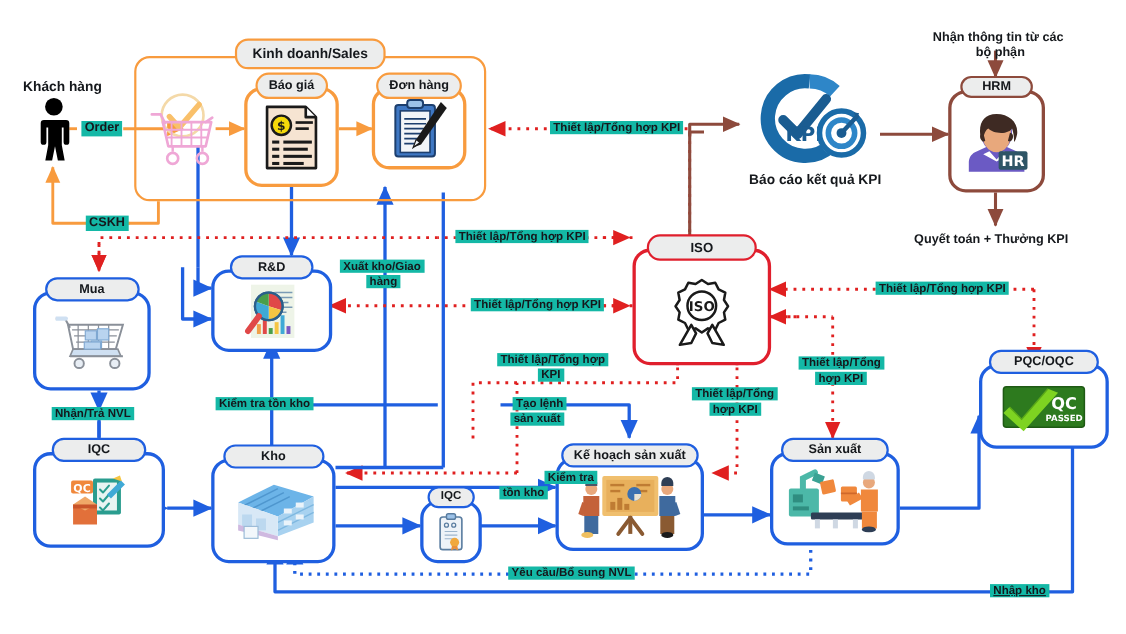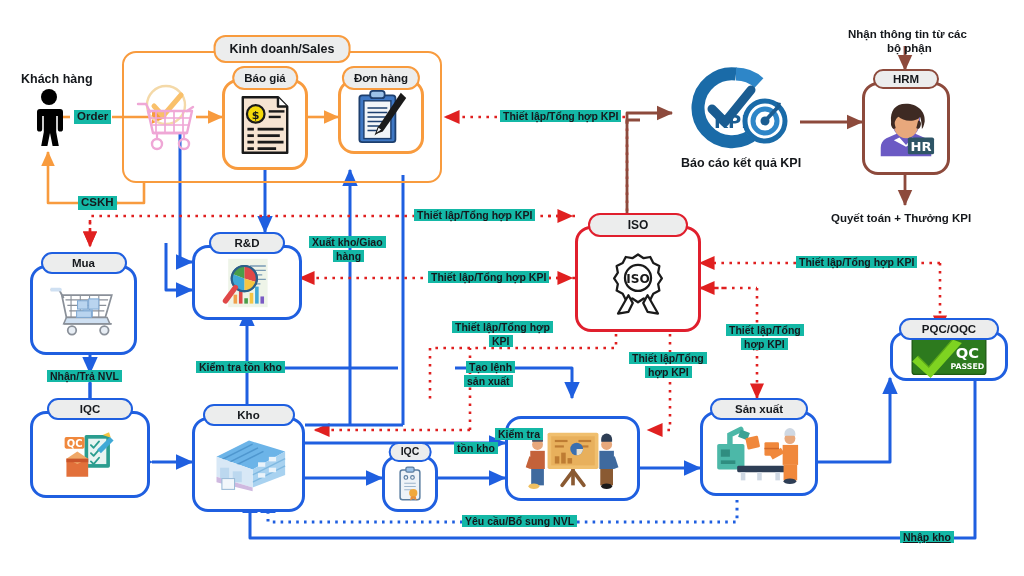--- a/index.html
+++ b/index.html
@@ -456,20 +456,21 @@
       </svg>
     </div>
   </div>
   <div class="lbl wrap" style="left:449px;top:428px;font-size:10.5px;margin-left:46px;">Kiểm tra</div>
   <div class="lbl wrap" style="left:454px;top:442px;font-size:10.5px;">tồn kho</div>
   <div class="lbl wrap" style="left:466px;top:361px;font-size:10.5px;">Tạo lệnh</div>
   <div class="lbl wrap" style="left:464px;top:375px;font-size:10.5px;">sản xuất</div>
 
   <div class="node blue" style="left:505px;top:403px;width:135px;height:98px;">
     <div class="body"></div>
+    <div class="pill" style="height:22px;font-size:11.5px;min-width:118px;">Kế hoạch sản xuất</div>
     <div class="art">
       <svg viewBox="0 0 104 66" width="96" height="60">
         <rect x="24" y="4" width="56" height="40" rx="2" fill="#f0bf6e"></rect>
         <rect x="28" y="8" width="48" height="32" fill="#e8b05c"></rect>
         <g fill="#b4702a" opacity="0.8">
           <rect x="32" y="12" width="14" height="2.4"></rect>
             <rect x="32" y="18" width="10" height="2.4"></rect>
           <rect x="58" y="12" width="14" height="2.4"></rect>
             <rect x="58" y="18" width="11" height="2.4"></rect>
           <rect x="32" y="30" width="5" height="8"></rect>
@@ -524,21 +525,21 @@
           <path d="M78 13 h12 v-2.5 a6 6 0 0 0 -12 0 z" fill="#cfd8e3"></path>
           <path d="M76 23 h17 v22 h-17 z" fill="#f0883c"></path>
           <path d="M77 45 h15 v17 h-15 z" fill="#f0883c"></path>
           <path d="M74 26 l-12 8 l3 5 l13 -7 z" fill="#f0883c"></path>
           <ellipse cx="84" cy="63" rx="7" ry="3" fill="#2e3e55"></ellipse>
         </g>
       </svg>
     </div>
   </div>
 
-  <div class="node blue" style="left:890px;top:318px;width:118px;height:63px;padding-left:26px;">
+  <div class="node blue" style="left:890px;top:318px;width:118px;height:90px;padding-left:26px;">
     <div class="body"></div>
     <div class="pill" style="height:22px;font-size:11.5px;min-width:100px;">PQC/OQC</div>
     <div class="art">
       <svg viewBox="0 0 92 50" width="86" height="46">
         <rect x="6" y="5" width="80" height="40" rx="3" fill="#2d7a1e"></rect>
         <rect x="6" y="5" width="80" height="40" rx="3" fill="none" stroke="#1f5a14" stroke-width="1.5"></rect>
         <path d="M12 25 l12 12 l26 -30 l10 4 l-34 38 l-20 -18 z" fill="#7ed321"></path>
         <path d="M12 25 l12 12 l26 -30" fill="none" stroke="#5aa818" stroke-width="1.4"></path>
         <text x="66" y="27" font-family="DejaVu Sans, sans-serif" font-size="16" font-weight="700" fill="#fff" text-anchor="middle">QC</text>
         <text x="66" y="39" font-family="DejaVu Sans, sans-serif" font-size="8.5" font-weight="700" fill="#fff" text-anchor="middle">PASSED</text>

